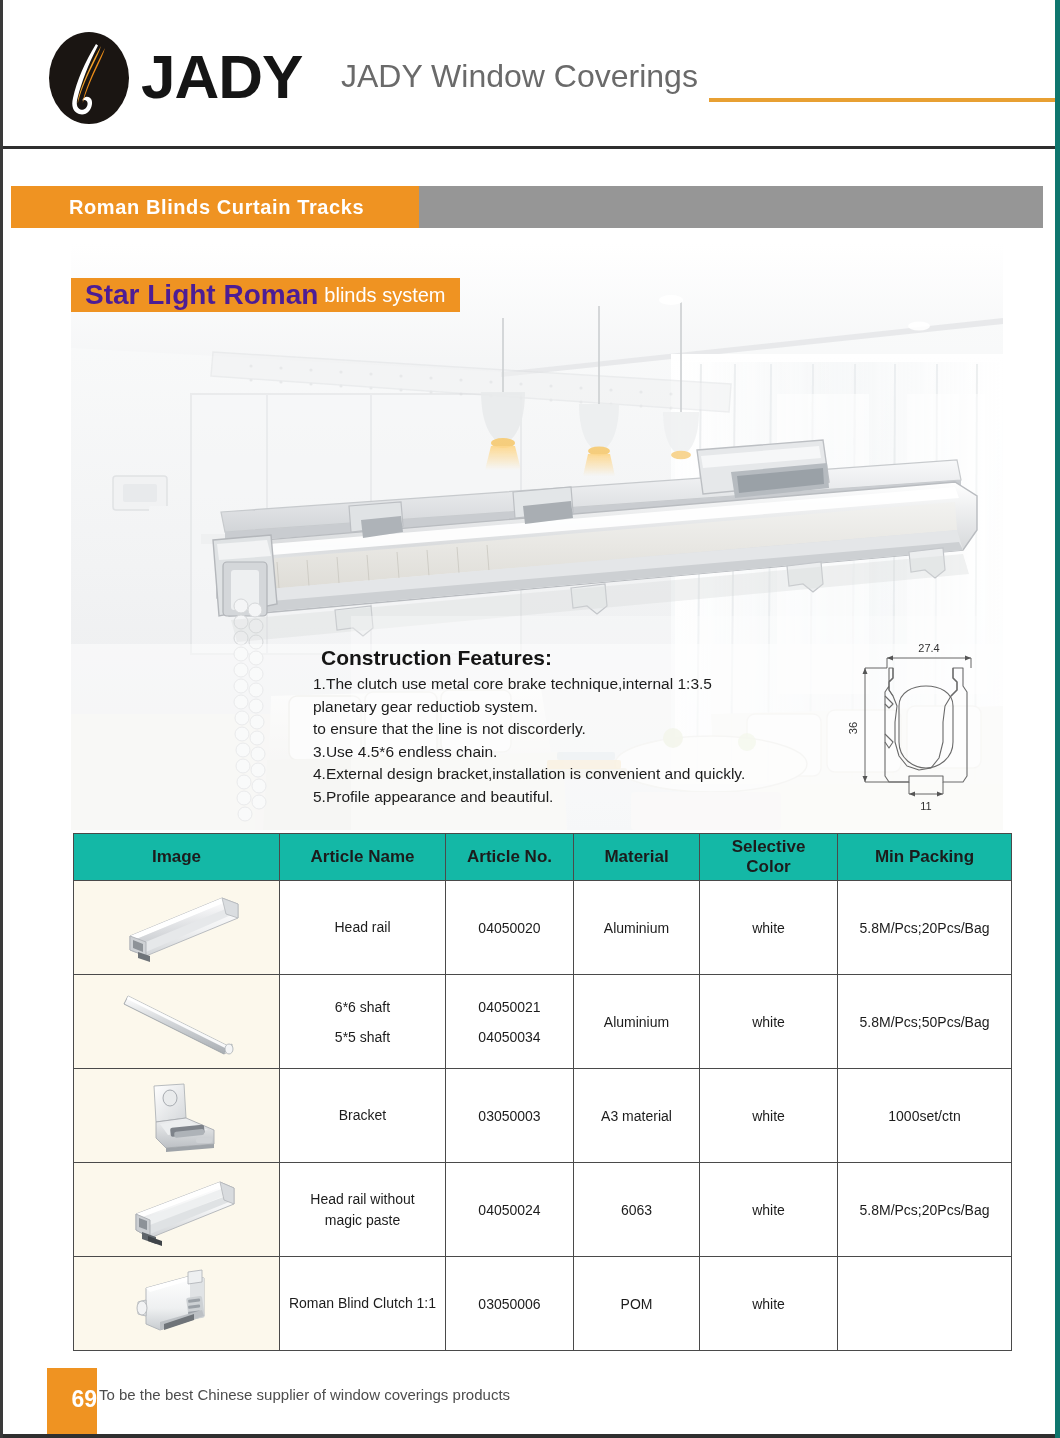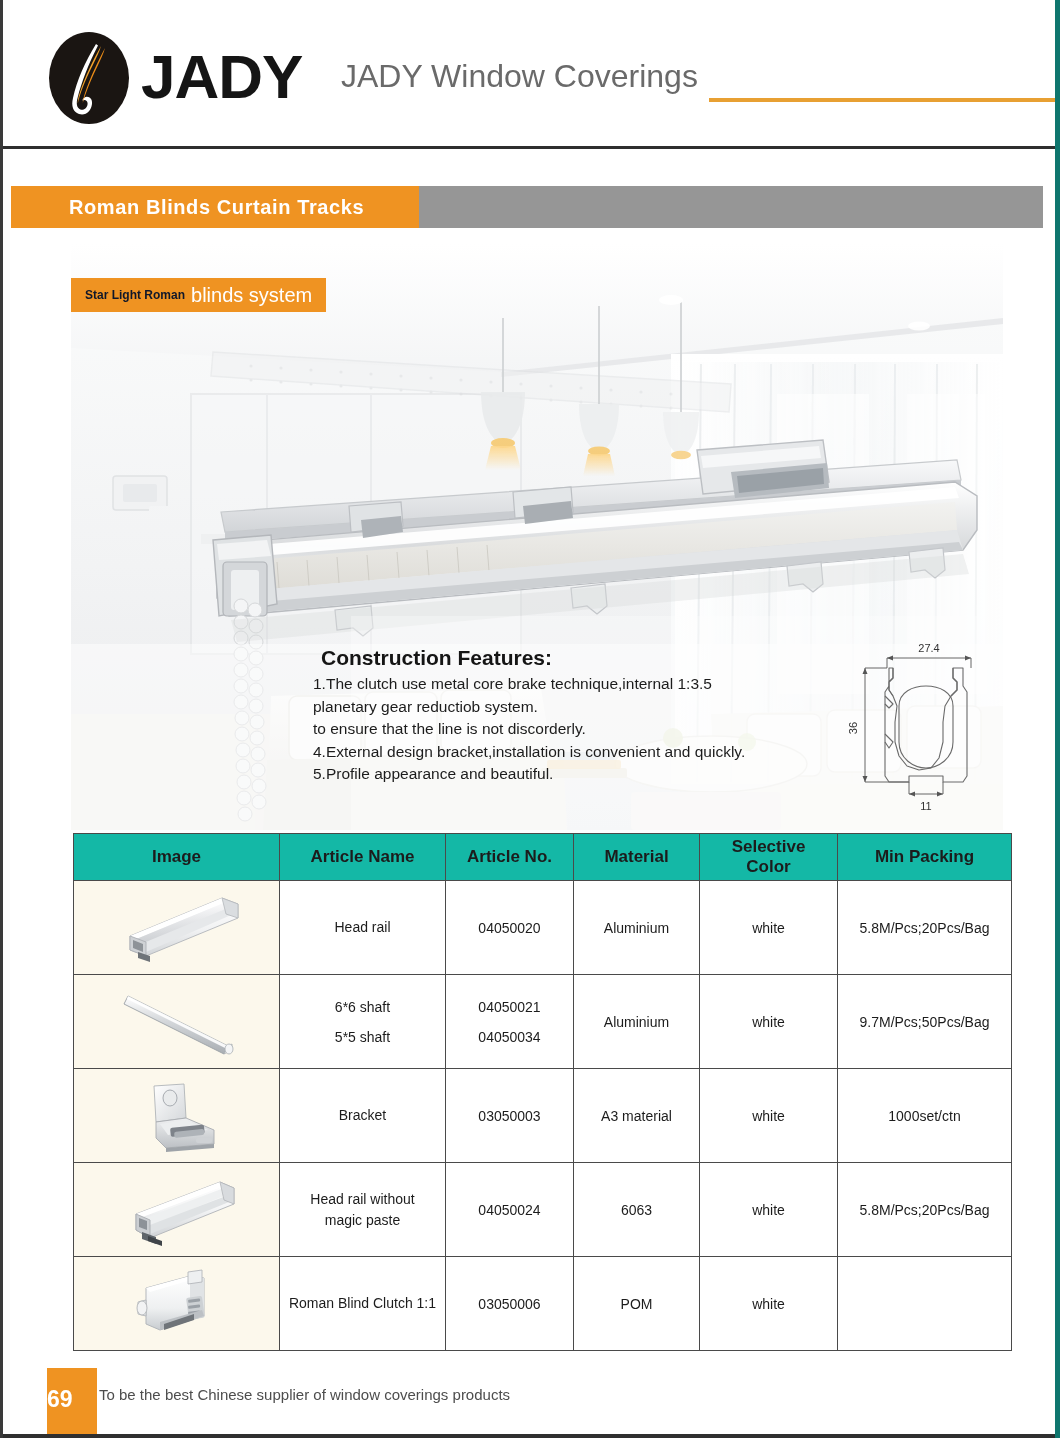--- a/index.html
+++ b/index.html
@@ -116,21 +116,21 @@
     left: 68px; top: 278px;
     height: 34px;
     background: #ef9322;
     padding: 6px 14px 6px 14px;
     box-sizing: border-box;
     display: flex;
     align-items: center;
     white-space: nowrap;
   }
   .hero-badge .b1 {
-    font-size: 12px; font-weight: bold; color: #0f172a;
+    font-size: 28px; font-weight: bold; color: #4c1d95;
   }
   .hero-badge .b2 {
     font-size: 20px; font-weight: normal; color: #ffffff;
     margin-left: 6px;
   }
 
   
   .features {
     position: absolute;
     left: 310px; top: 630px;
@@ -212,21 +212,21 @@
     left: 0; top: 1368px;
     width: 1054px; height: 70px;
   }
   .pagenum-box {
     position: absolute;
     left: 44px; top: 0;
     width: 50px; height: 68px;
     background: #ef9322;
     display: flex;
     align-items: center;
-    justify-content: flex-start;
+    justify-content: flex-end;
   }
   .pagenum-text {
     font-size: 23px;
     font-weight: bold;
     color: #ffffff;
     margin-top: -6px;
   }
   .footer-tag {
     position: absolute;
     left: 96px; top: 18px;
@@ -523,20 +523,21 @@
   <div class="hero-badge">
     <span class="b1">Star Light Roman</span>
     <span class="b2">blinds system</span>
   </div>
 
   <div class="features">
     <div class="features-title">Construction Features:</div>
     <div class="features-line">1.The clutch use metal core brake technique,internal 1:3.5</div>
     <div class="features-line">planetary gear reductiob system.</div>
     <div class="features-line">to ensure that the line is not discorderly.</div>
+    <div class="features-line">3.Use 4.5*6 endless chain.</div>
     <div class="features-line">4.External design bracket,installation is convenient and quickly.</div>
     <div class="features-line">5.Profile appearance and beautiful.</div>
   </div>
 
   <div class="techdraw">
     <svg viewBox="0 0 172 186" xmlns="http://www.w3.org/2000/svg">
       <g stroke="#555" stroke-width="0.9" fill="none">
 
         <line x1="48" y1="28" x2="132" y2="28"></line>
         <path d="M48 28 L54 25.5 L54 30.5 Z" fill="#555" stroke="none"></path>
@@ -651,21 +652,21 @@
         <td>
           <span class="stack-line">6*6 shaft</span>
           <span class="stack-line">5*5 shaft</span>
         </td>
         <td>
           <span class="stack-line">04050021</span>
           <span class="stack-line">04050034</span>
         </td>
         <td>Aluminium</td>
         <td>white</td>
-        <td>9.7M/Pcs;50Pcs/Bag</td>
+        <td>5.8M/Pcs;50Pcs/Bag</td>
       </tr>
 
       <tr class="row-h3">
         <td class="img-cell">
           <svg class="prod-svg" width="150" height="84" viewBox="0 0 150 84" xmlns="http://www.w3.org/2000/svg">
             <defs>
               <linearGradient id="p3a" x1="0" y1="0" x2="1" y2="1">
                 <stop offset="0%" stop-color="#ffffff"></stop>
                   <stop offset="100%" stop-color="#d4d7da"></stop>
               </linearGradient>

